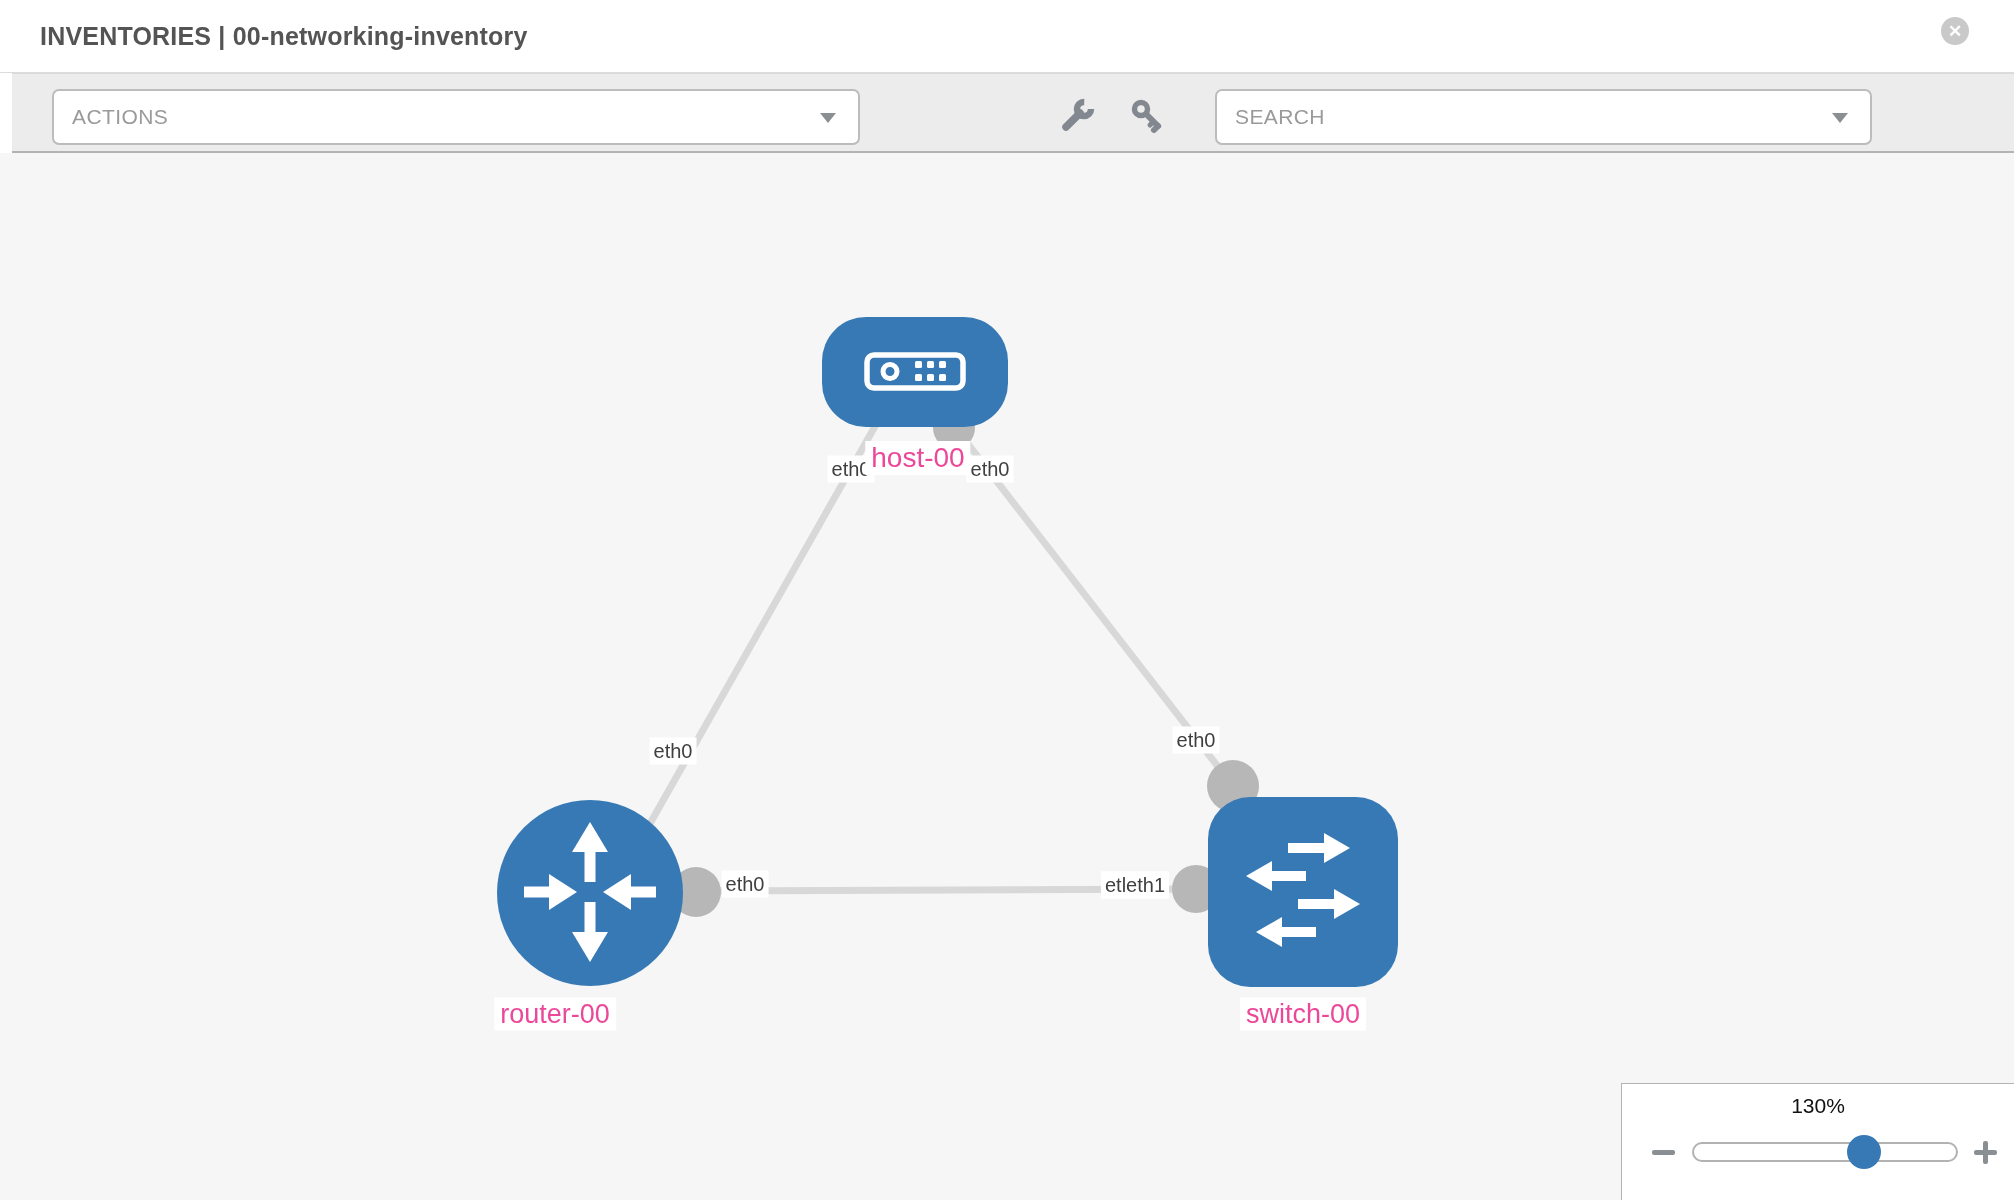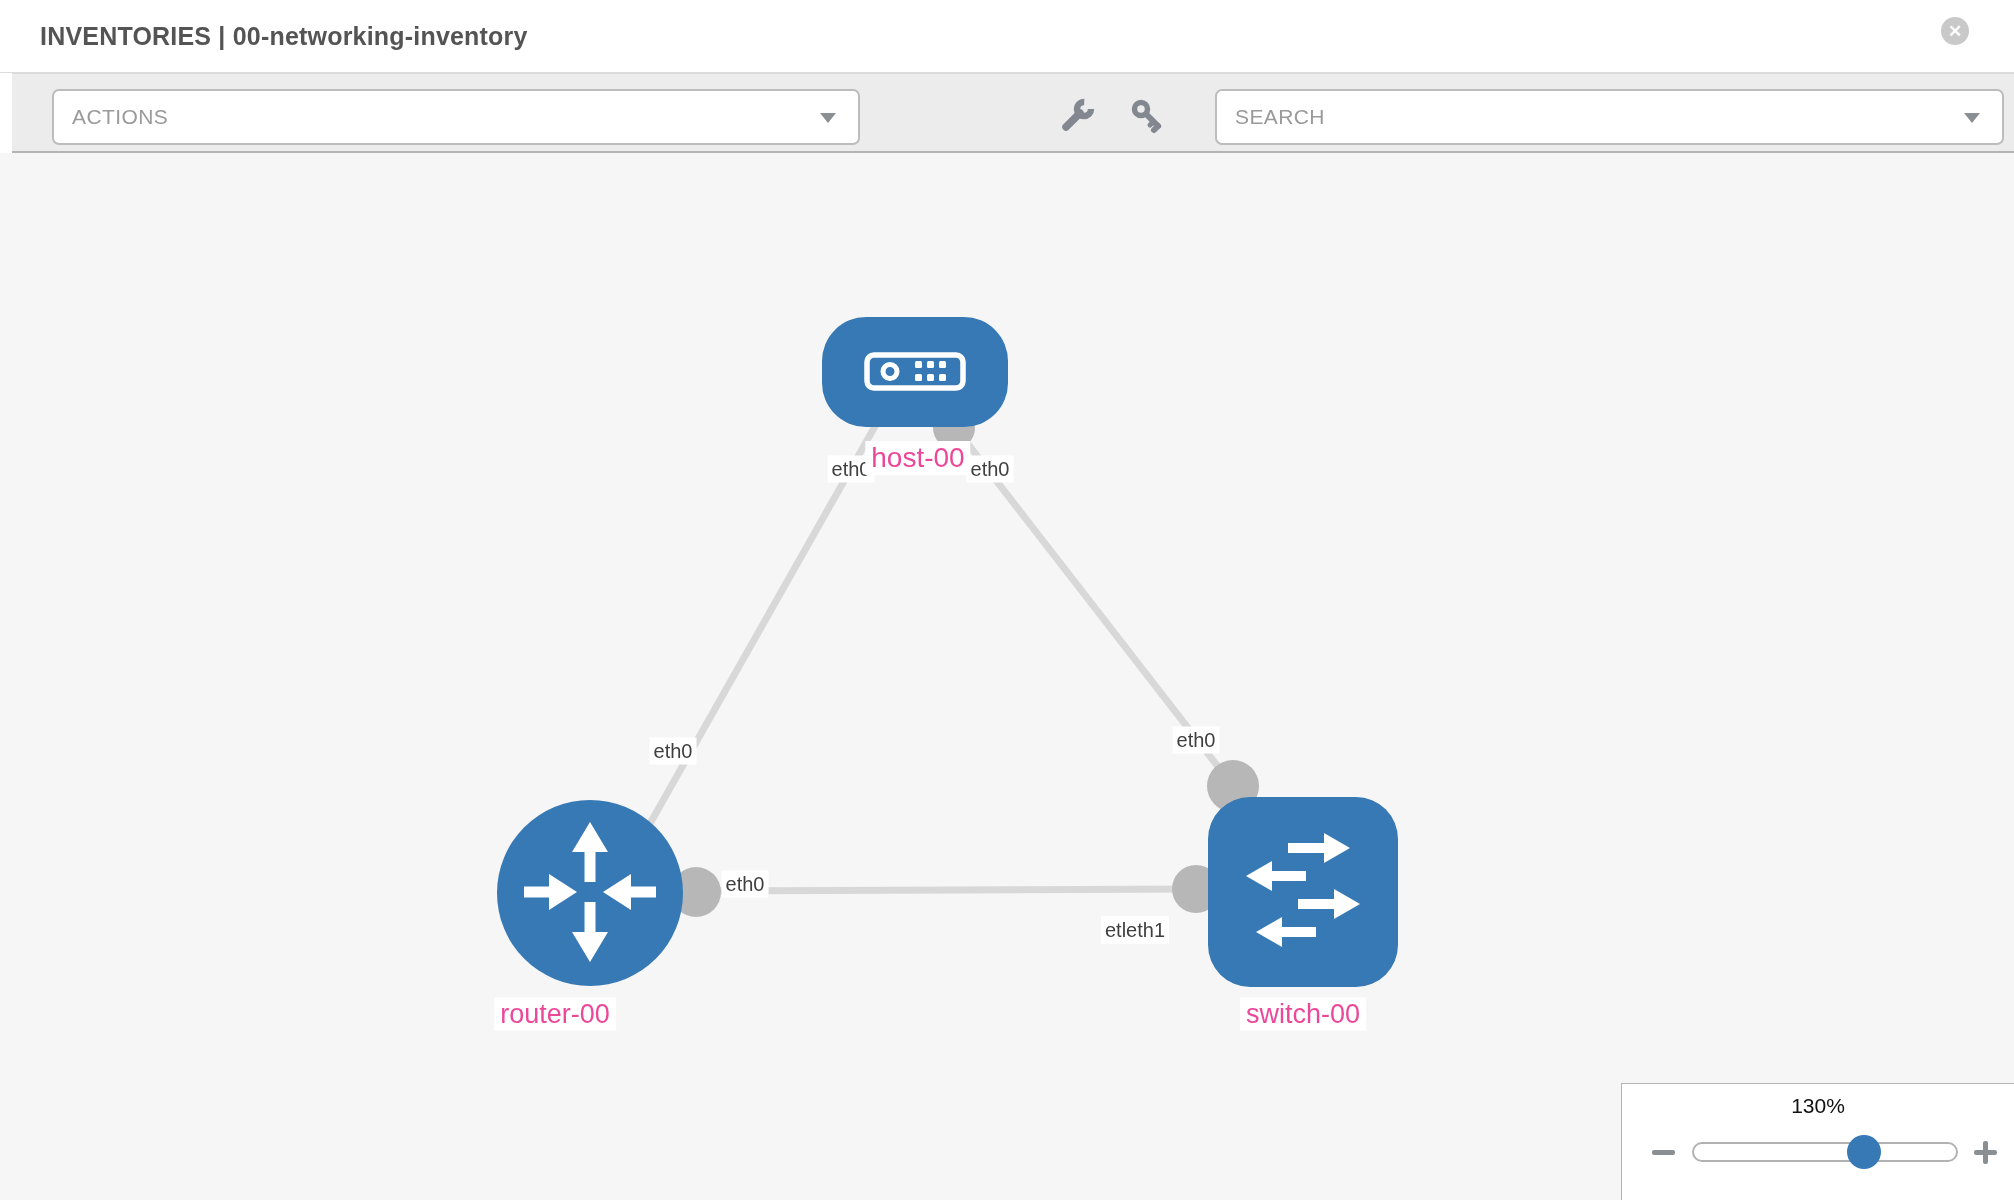--- a/index.html
+++ b/index.html
@@ -20,35 +20,35 @@
   .toolbar { position:absolute; left:12px; top:73px; width:100%; height:80px; background:#ececec;
              border-top:1px solid #dadada; border-bottom:2px solid #b3b3b3; }
   .pick-box { position:absolute; top:15px; height:56px; background:#fff;
               border:2px solid #bcbcbc; border-radius:7px; }
   .pick-box .ph { position:absolute; left:18px; top:0; line-height:52px;
                   font-size:21px; color:#9a9a9a; letter-spacing:.4px; }
   .caret { position:absolute; right:22px; top:22px; width:0; height:0;
            border-left:8px solid transparent; border-right:8px solid transparent;
            border-top:10px solid #8a8f93; }
   .actions-box { left:40px;  width:808px; }
-  .search-box  { left:1203px; width:789px; }
+  .search-box  { left:1203px; width:657px; }
   .tool-icon { position:absolute; top:23px; width:38px; height:38px; cursor:pointer; }
   .wrench-pos { left:1046px; }
   .key-pos    { left:1117px; }
 
   
   .canvas { position:absolute; left:0; top:153px; width:2014px; height:1047px; background:#f6f6f6; }
   .topo { position:absolute; left:0; top:0; z-index:1; }
 
   .lbl { position:absolute; transform:translate(-50%,-50%); background:#fff; white-space:nowrap;
          z-index:2; color:#454545; }
   .iface { font-size:20px; padding:2px 4px; color:#3f3f3f; }
   .node-label { font-size:27px; padding:1px 6px; color:#ec4899; }
   .host-name  { font-size:28px; }
-  .combo { display:flex;margin-top:45px; }
+  .combo { display:flex; }
   .combo span { background:#fff; padding:2px 0; }
   .combo span:first-child { padding-left:4px; }
   .combo span:last-child  { padding-right:4px; }
 
   
   .zoom-panel { position:absolute; left:1621px; top:930px; width:393px; height:126px;
                 background:#fff; border-top:1px solid #b3b3b3; border-left:1px solid #b3b3b3; z-index:3; }
   .zoom-level { margin-top:10px; text-align:center; font-size:21px; color:#111; }
   .zoom-row { position:relative; margin-top:11px; height:46px; }
   .zoom-minus { position:absolute; left:30px; top:21px; width:23px; height:5px;

